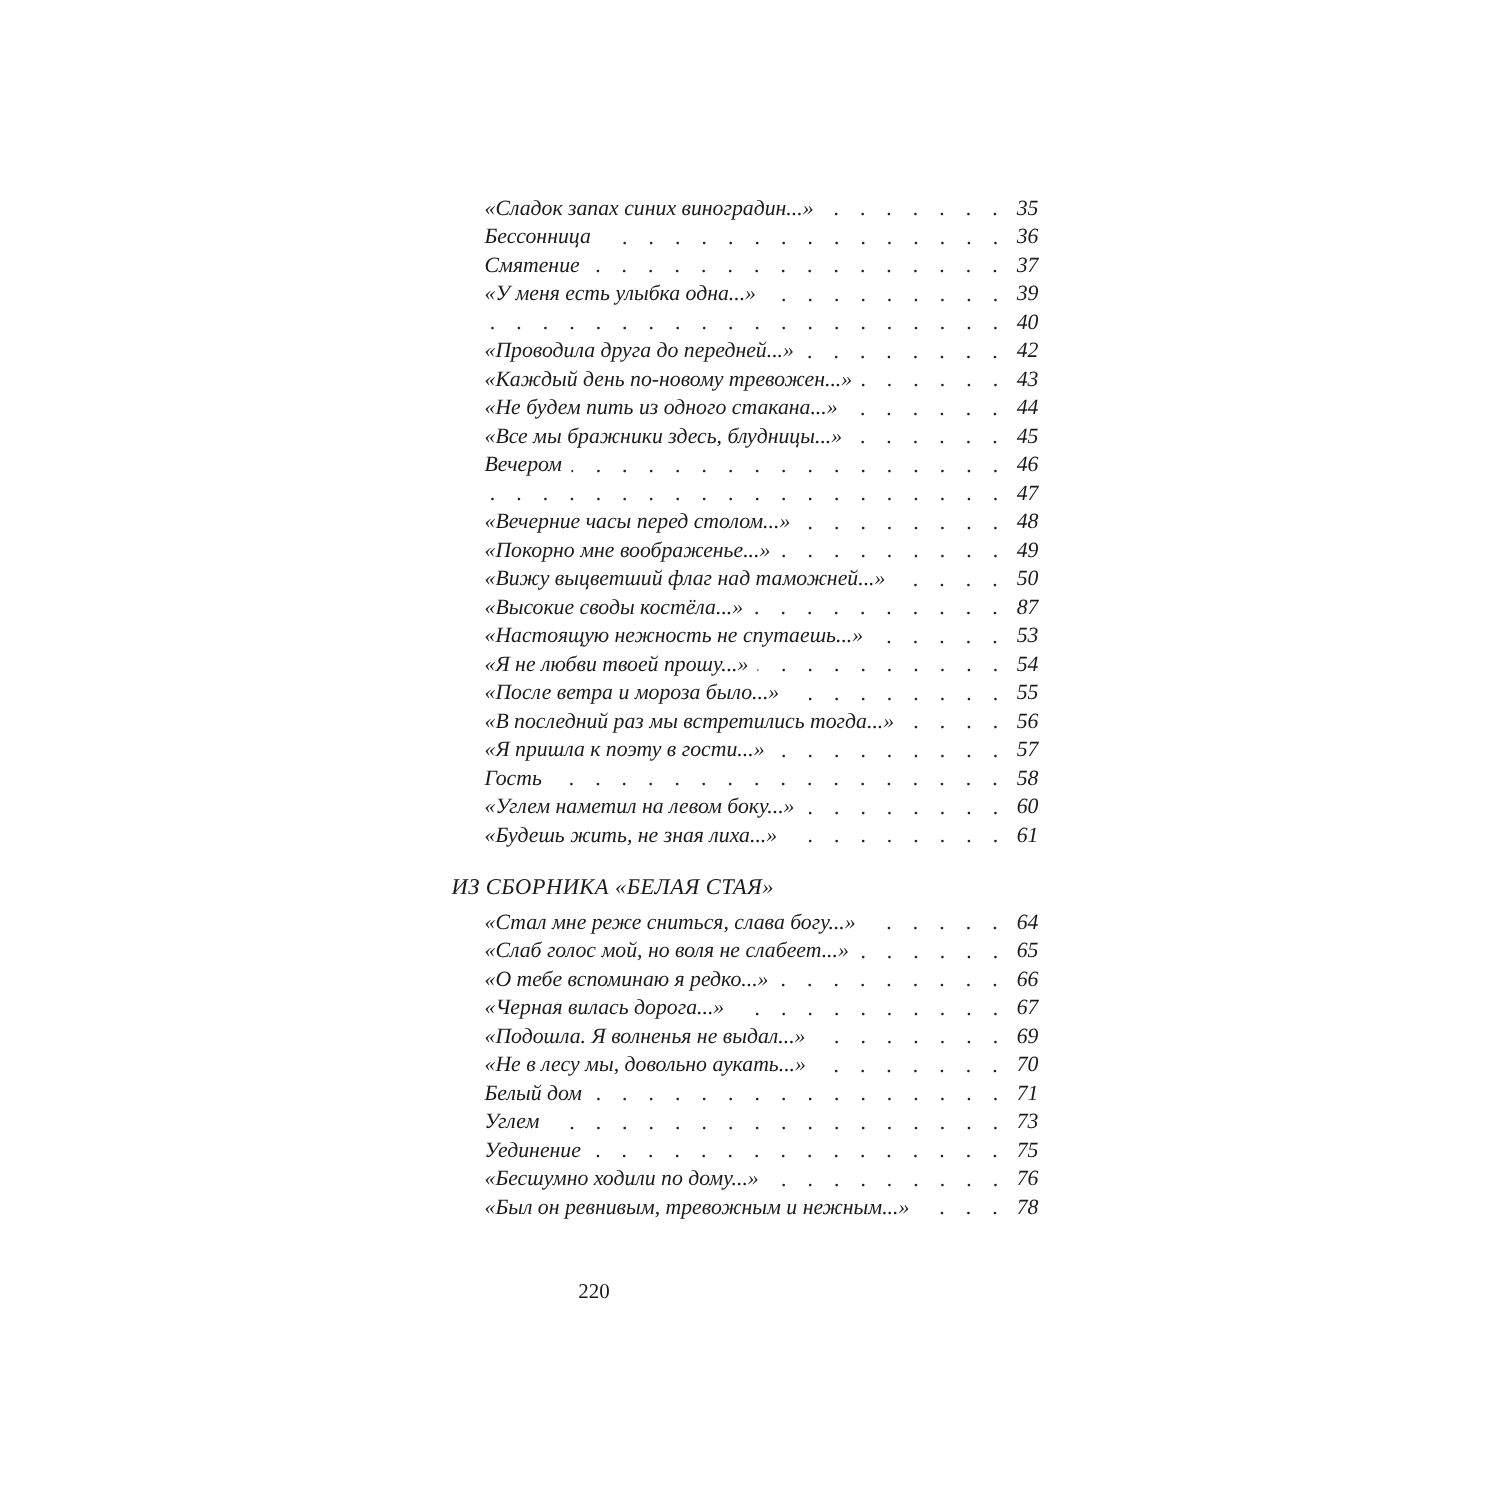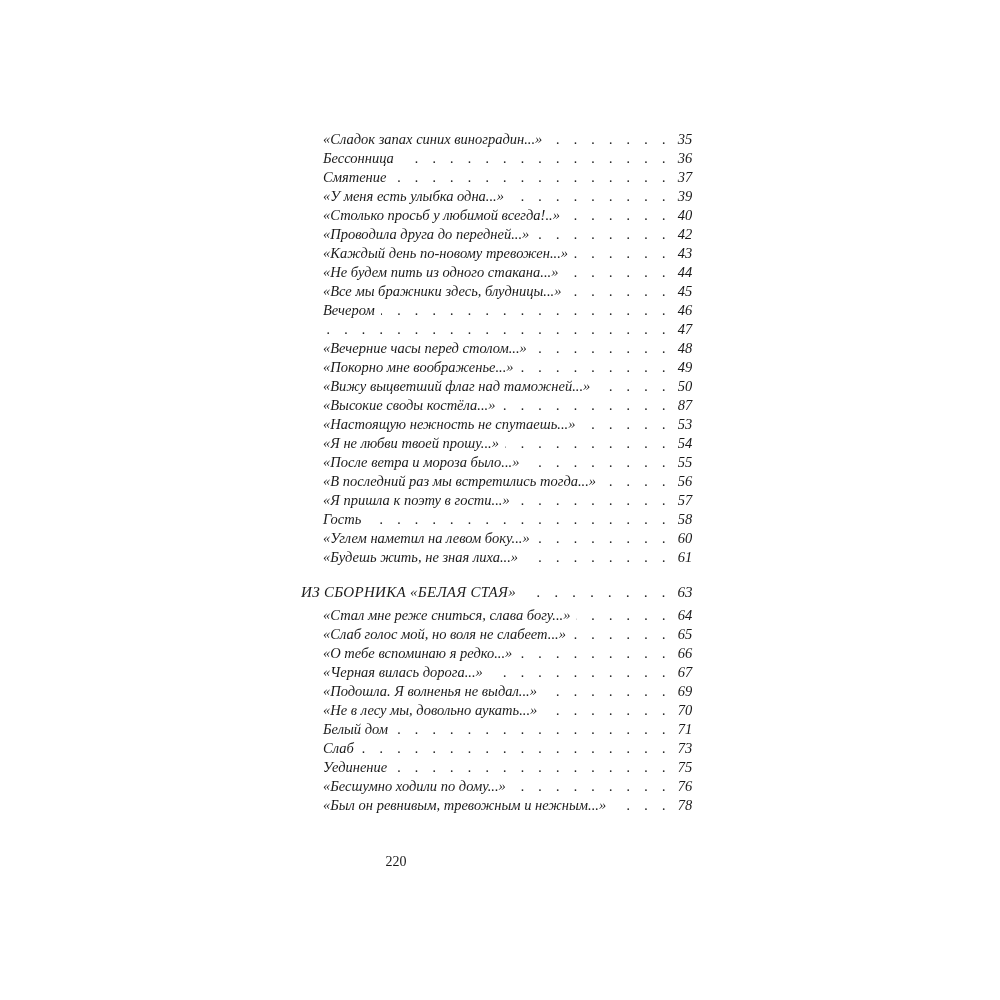--- a/index.html
+++ b/index.html
@@ -5,21 +5,21 @@
   html, body { margin: 0; padding: 0; background: #ffffff; }
   body { width: 1000px; height: 1000px; position: relative; overflow: hidden;
          font-family: "Liberation Serif", "DejaVu Serif", serif; color: #1a1a1a; }
   .toc { position: absolute; left: 301px; top: 130px; width: 392px; font-style: italic; }
   .row { display: flex; align-items: baseline; height: 19px; font-size: 14.5px; line-height: 19px;
          white-space: nowrap; overflow: hidden; }
   .row.entry { padding-left: 22px; }
   .row .title { flex: 0 0 auto; padding-right: 6px; }
   .row .dots { flex: 1 1 auto; overflow: hidden; letter-spacing: 5.2px; color: #222; text-align: right; direction: rtl; }
   .row .page { flex: 0 0 auto; padding-left: 6px; min-width: 16px; text-align: center; }
-  .row.section { font-size: 15px; margin-top: 15px; margin-bottom: 4px; height: 20px; line-height: 20px; }
+  .row.section { font-size: 15px; margin-top: 15px; margin-bottom: 4px; height: 20px; line-height: 20px; flex-direction: column; }
   .row.section .title { letter-spacing: 0.3px; }
   .page-number { position: absolute; left: 0; width: 792px; top: 854px; text-align: center; font-size: 14px; }
 </style>
 </head>
 <body>
 
 <div class="toc">
   <div id="group1">
       <div class="row entry">
         <span class="title">«Сладок запах синих виноградин...»</span>
@@ -35,21 +35,20 @@
         <span class="title">Смятение</span>
         <span class="dots">. . . . . . . . . . . . . . . . . . . . . . . . . . . . . . . . . . . . . . . . . . . .</span>
         <span class="page">37</span>
       </div>
       <div class="row entry">
         <span class="title">«У меня есть улыбка одна...»</span>
         <span class="dots">. . . . . . . . . . . . . . . . . . . . . . . . . . . . . . . . . . . . . . . . . . . .</span>
         <span class="page">39</span>
       </div>
       <div class="row entry">
-        <span class="title">«Столько просьб у любимой всегда!..»</span>
         <span class="dots">. . . . . . . . . . . . . . . . . . . . . . . . . . . . . . . . . . . . . . . . . . . .</span>
         <span class="page">40</span>
       </div>
       <div class="row entry">
         <span class="title">«Проводила друга до передней...»</span>
         <span class="dots">. . . . . . . . . . . . . . . . . . . . . . . . . . . . . . . . . . . . . . . . . . . .</span>
         <span class="page">42</span>
       </div>
       <div class="row entry">
         <span class="title">«Каждый день по-новому тревожен...»</span>
@@ -171,21 +170,21 @@
         <span class="title">«Не в лесу мы, довольно аукать...»</span>
         <span class="dots">. . . . . . . . . . . . . . . . . . . . . . . . . . . . . . . . . . . . . . . . . . . .</span>
         <span class="page">70</span>
       </div>
       <div class="row entry">
         <span class="title">Белый дом</span>
         <span class="dots">. . . . . . . . . . . . . . . . . . . . . . . . . . . . . . . . . . . . . . . . . . . .</span>
         <span class="page">71</span>
       </div>
       <div class="row entry">
-        <span class="title">Слаб</span>
+        <span class="title">Углем</span>
         <span class="dots">. . . . . . . . . . . . . . . . . . . . . . . . . . . . . . . . . . . . . . . . . . . .</span>
         <span class="page">73</span>
       </div>
       <div class="row entry">
         <span class="title">Уединение</span>
         <span class="dots">. . . . . . . . . . . . . . . . . . . . . . . . . . . . . . . . . . . . . . . . . . . .</span>
         <span class="page">75</span>
       </div>
       <div class="row entry">
         <span class="title">«Бесшумно ходили по дому...»</span>

